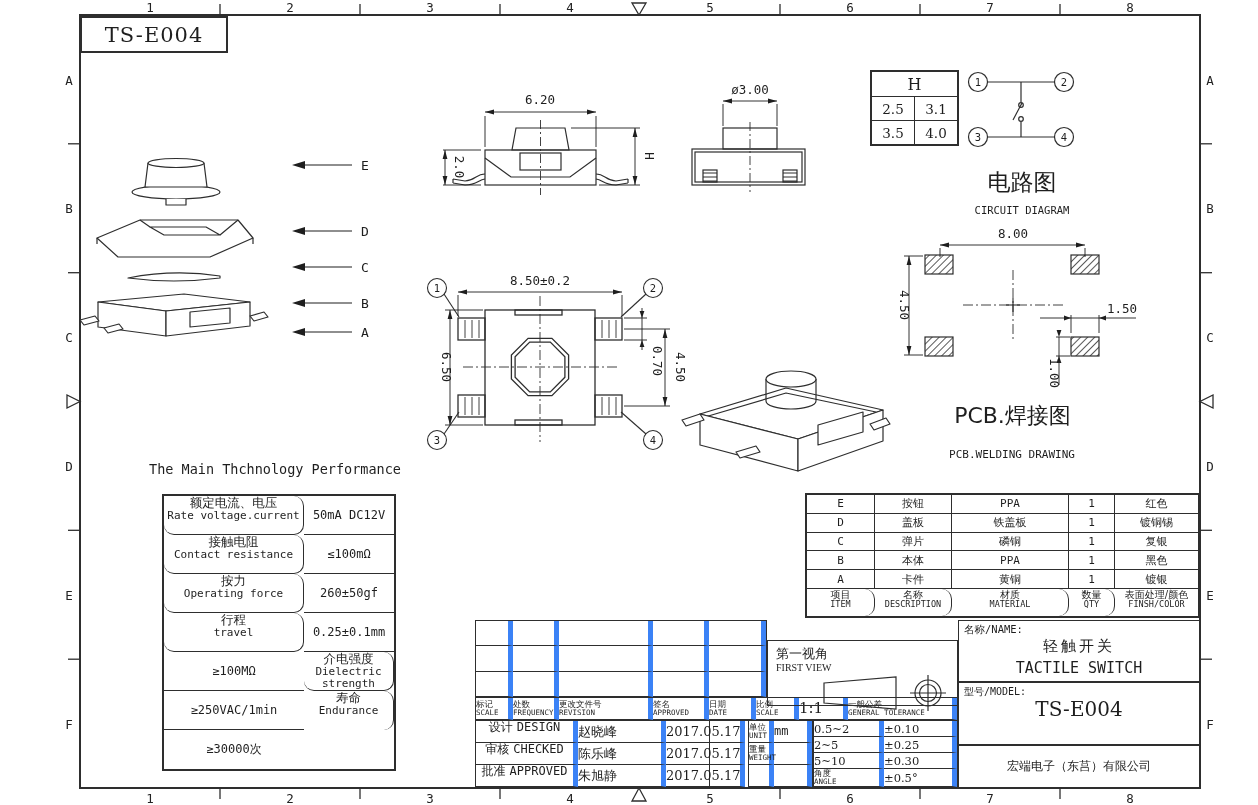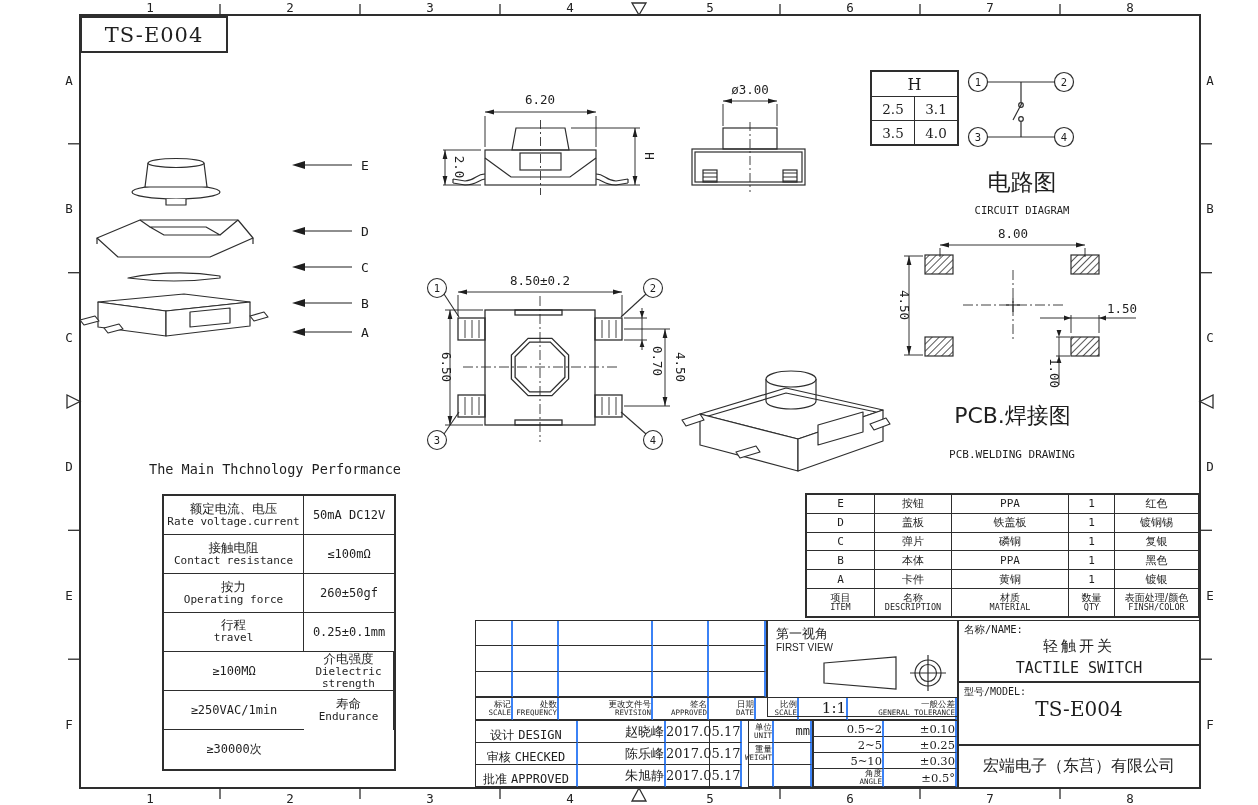--- a/index.html
+++ b/index.html
@@ -1,20 +1,20 @@
 <!DOCTYPE html>
 <html><head>
 <meta charset="utf-8">
 <style>
   html,body{margin:0;padding:0;background:#fff;}
   .sheet{position:relative;width:1258px;height:805px;background:#ffffff;overflow:hidden;
          font-family:"DejaVu Sans Mono","DejaVu Sans","Liberation Sans",sans-serif;color:#1e1e1e;}
   .abs{position:absolute;box-sizing:border-box;}
   .ctr{display:flex;align-items:center;justify-content:center;text-align:center;}
-  .col{display:flex;flex-direction:column;align-items:center;justify-content:center;text-align:center;line-height:1.12;}
+  .col{display:flex;flex-direction:column;align-items:center;justify-content:flex-start;text-align:center;line-height:1.12;border-radius:10px;}
   .gridlab{font-size:12.5px;font-family:"DejaVu Sans Mono",monospace;color:#222;}
   svg.draw{position:absolute;overflow:visible;}
   
   #dwgno{left:80px;top:16px;width:148px;height:37px;border:2px solid #2e2e2e;font-size:21px;
          font-family:"DejaVu Serif","Liberation Serif",serif;letter-spacing:1px;}
   
   #htab{left:870px;top:70px;width:89px;height:76px;border:2px solid #2e2e2e;display:grid;
         grid-template-columns:43px 1fr;grid-template-rows:25px 24px 1fr;}
   #htab div{border-right:1.5px solid #2e2e2e;border-bottom:1.5px solid #2e2e2e;
         font-family:"DejaVu Serif","Liberation Serif",serif;font-size:13.5px;
@@ -33,22 +33,22 @@
   
   #bom{left:805px;top:493px;width:395px;height:125px;border:2px solid #2e2e2e;display:grid;
        grid-template-columns:68px 77px 117px 46px 1fr;grid-template-rows:repeat(5,18.8px) 1fr;}
   #bom > div{border-right:1px solid #2e2e2e;border-bottom:1px solid #2e2e2e;font-size:11px;}
   #bom > div:nth-child(5n){border-right:0;}
   #bom > div:nth-last-child(-n+5){border-bottom:0;}
   .bcn{font-size:10px;font-family:"DejaVu Sans",sans-serif;}
   .ben{font-size:8.5px;font-family:"DejaVu Sans Mono",monospace;}
   
   .tbgrid{display:grid;border:1px solid #2e2e2e;}
-  .tbgrid > div{border-right:2px solid #3b82f6;border-bottom:1px solid #2e2e2e;
-       display:flex;align-items:flex-end;justify-content:center;flex-direction:column;text-align:center;line-height:1.05;}
+  .tbgrid > div{border-right:5px solid #3b82f6;border-bottom:1px solid #2e2e2e;
+       display:flex;align-items:flex-start;justify-content:center;flex-direction:column;text-align:center;line-height:1.05;}
   .tcell-cn{font-size:8.5px;font-family:"DejaVu Sans",sans-serif;}
   .tcell-en{font-size:7.5px;font-family:"DejaVu Sans Mono",monospace;}
   .tbox{border:1px solid #2e2e2e;}
   .dimtxt{font-family:"DejaVu Sans Mono",monospace;fill:#1e1e1e;}
 </style>
 </head>
 <body>
 
 <div class="sheet">
 
@@ -584,40 +584,40 @@
     <div style="font-size:11.5px">±0.25</div>
     <div style="font-size:11.5px">5~10</div>
     <div style="font-size:11.5px">±0.30</div>
     <div>
         <span class="tcell-cn">角度</span>
         <span class="tcell-en">ANGLE</span>
       </div>
     <div style="font-size:11.5px">±0.5°</div>
   </div>
 
-  <div class="abs tbox" style="left:767px;top:620px;width:191px;height:97px">
+  <div class="abs tbox" style="left:767px;top:640px;width:191px;height:66px">
     <div class="abs" style="left:8px;top:4px;font-size:13px;font-family:'DejaVu Sans',sans-serif">第一视角</div>
-    <div class="abs" style="left:8px;top:21px;font-size:10px;font-family:Liberation Sans, sans-serif">FIRST VIEW</div>
+    <div class="abs" style="left:8px;top:21px;font-size:10px;font-family:Liberation Serif, serif">FIRST VIEW</div>
     <svg style="position:absolute;left:48px;top:34px;overflow:visible" width="140" height="40">
       <g stroke="#2e2e2e" fill="none" stroke-width="1.2">
         <polygon points="8,8 80,2 80,34 8,28"></polygon>
         <circle cx="112" cy="18" r="13"></circle>
           <circle cx="112" cy="18" r="8.5"></circle>
         <line x1="94" y1="18" x2="130" y2="18"></line>
           <line x1="112" y1="0" x2="112" y2="36"></line>
       </g>
     </svg>
   </div>
 
   <div class="abs tbox" style="left:958px;top:620px;width:242px;height:62px">
     <div class="abs" style="left:5px;top:2px;font-size:10.5px">名称/NAME:</div>
     <div class="abs ctr" style="left:0;top:14px;width:100%;height:22px;font-size:15px;letter-spacing:3px;font-family:'DejaVu Sans',sans-serif">轻触开关</div>
     <div class="abs ctr" style="left:0;top:37px;width:100%;height:20px;font-size:15px;font-family:'DejaVu Sans Mono',monospace">TACTILE SWITCH</div>
   </div>
   <div class="abs tbox" style="left:958px;top:682px;width:242px;height:63px">
     <div class="abs" style="left:5px;top:2px;font-size:10px">型号/MODEL:</div>
     <div class="abs ctr" style="left:0;top:12px;width:100%;height:28px;font-size:20px;font-family:'DejaVu Serif',serif">TS-E004</div>
   </div>
-  <div class="abs tbox ctr" style="left:958px;top:745px;width:242px;height:43px;font-size:16px;font-family:'DejaVu Sans',sans-serif">
+  <div class="abs tbox ctr" style="left:958px;top:745px;width:242px;height:43px;font-size:12px;font-family:'DejaVu Sans',sans-serif">
     <span>宏端电子（东莒）有限公司</span>
   </div>
 
 </div>
 
 </body></html>

